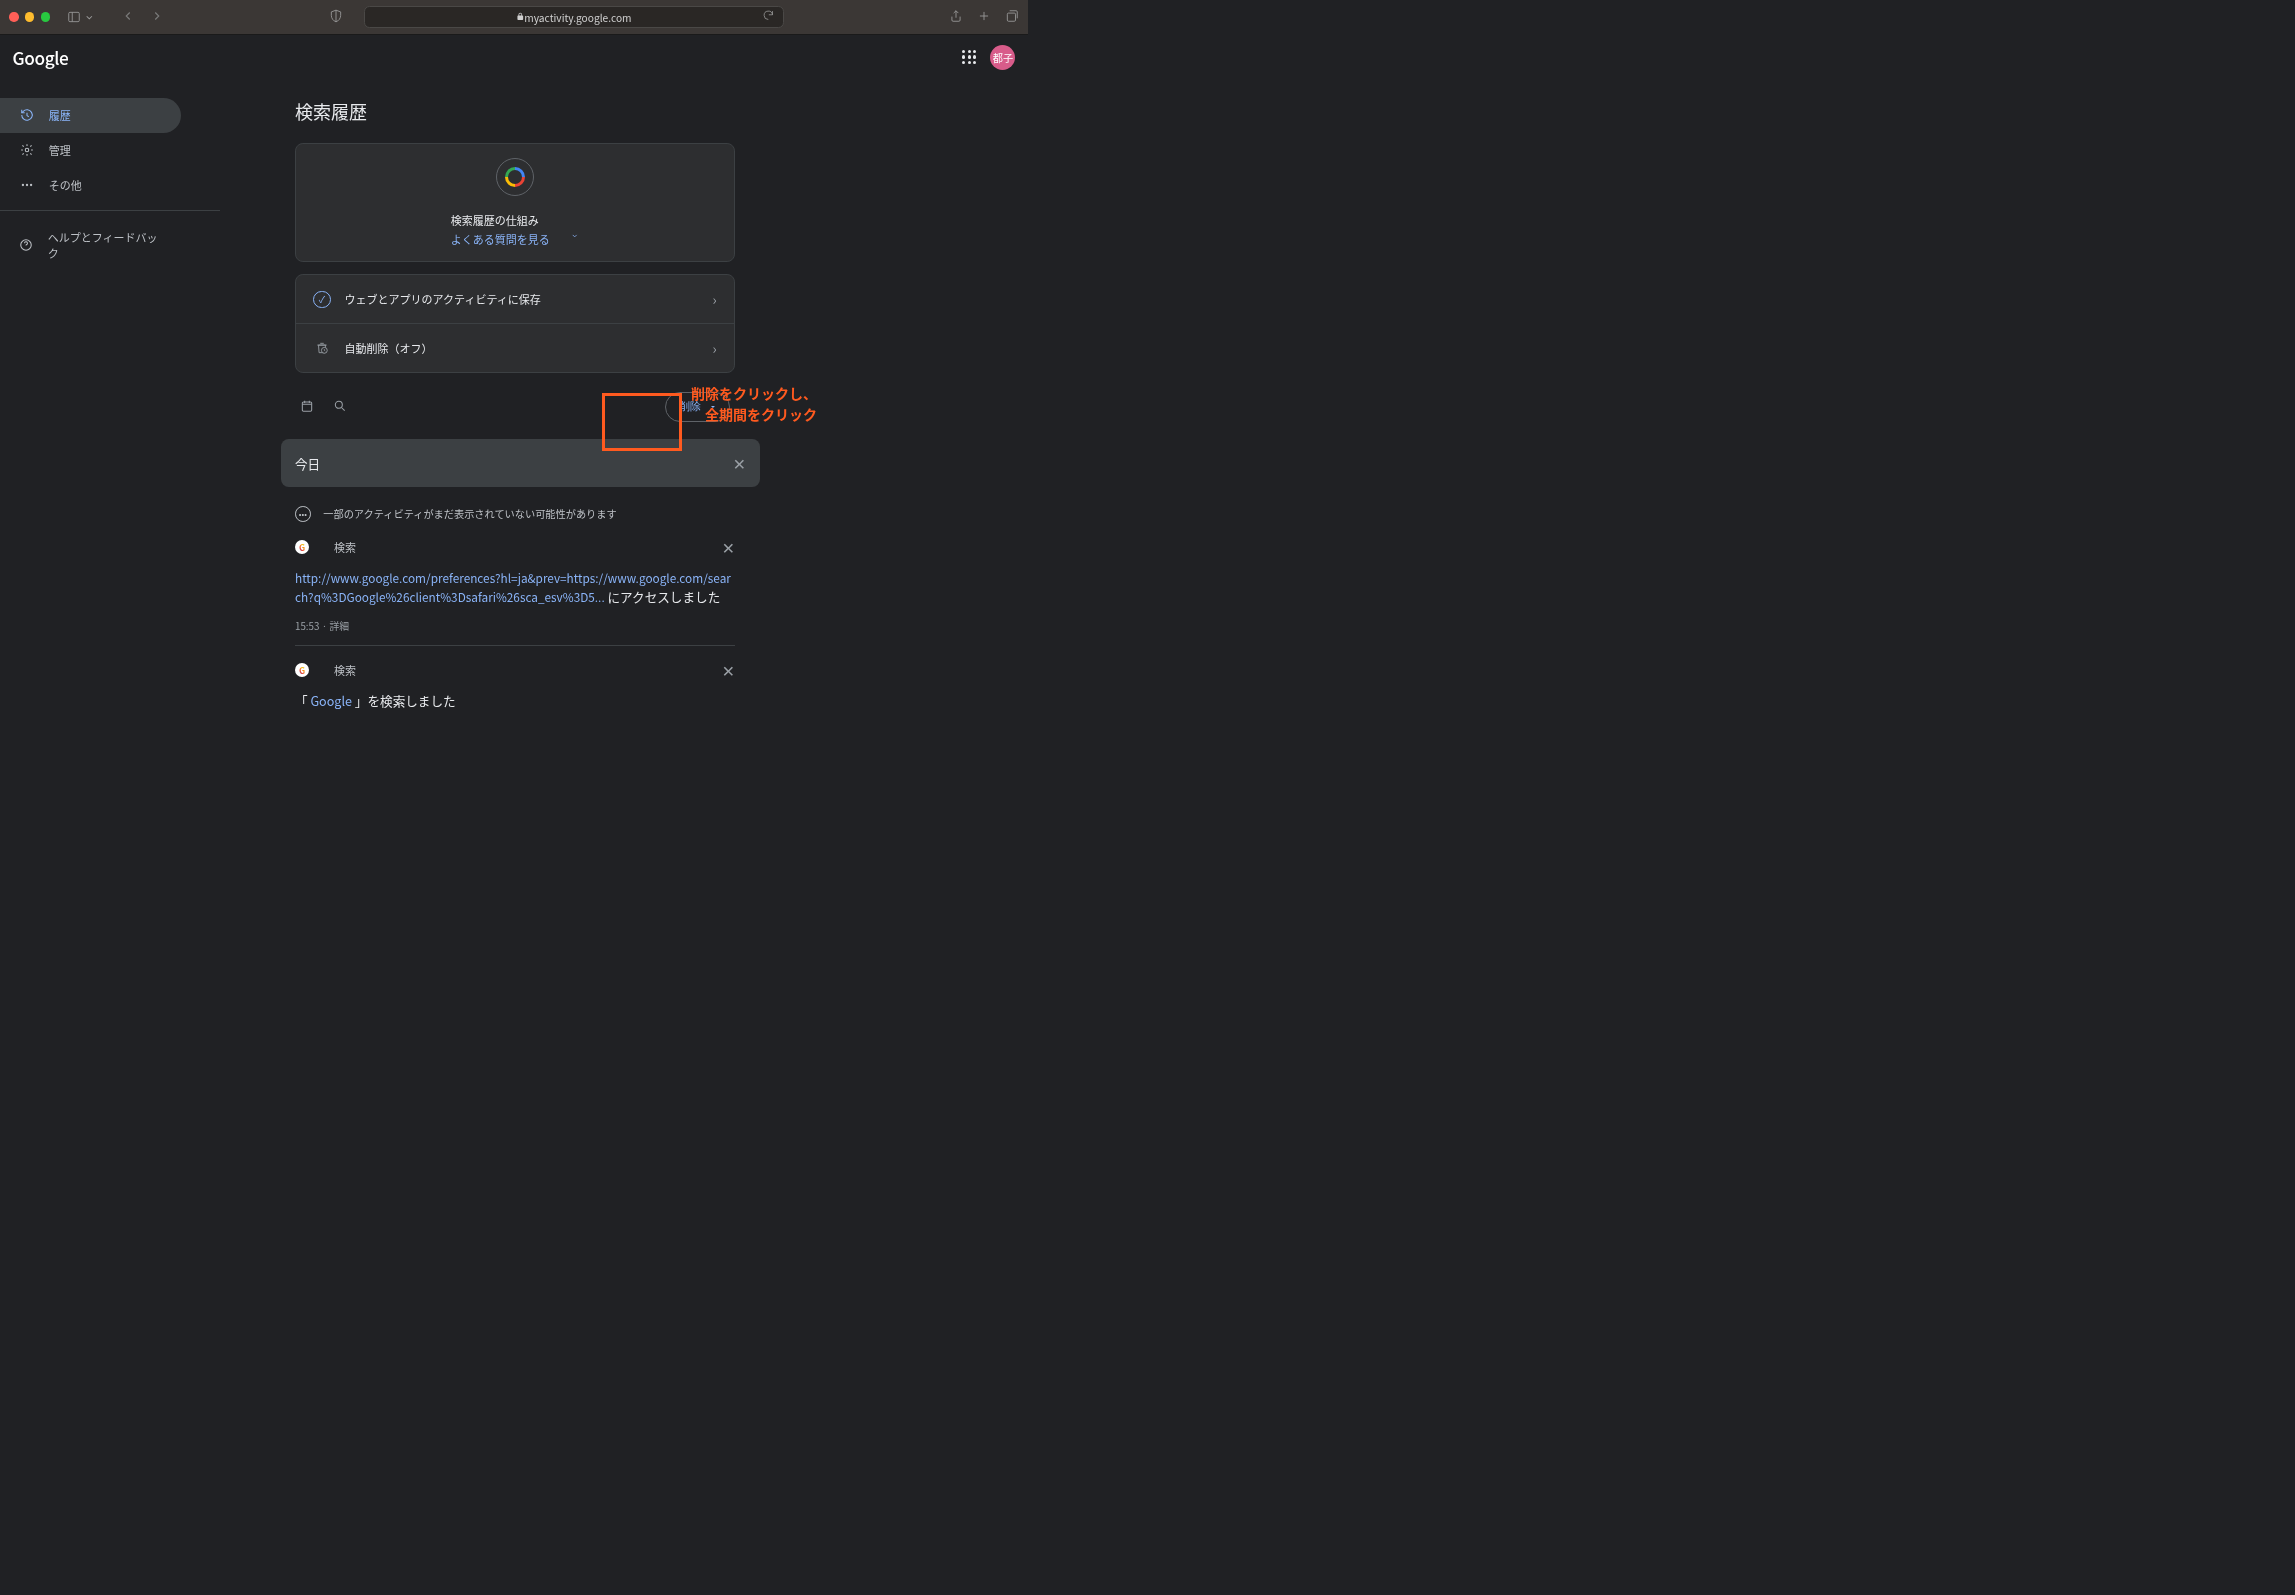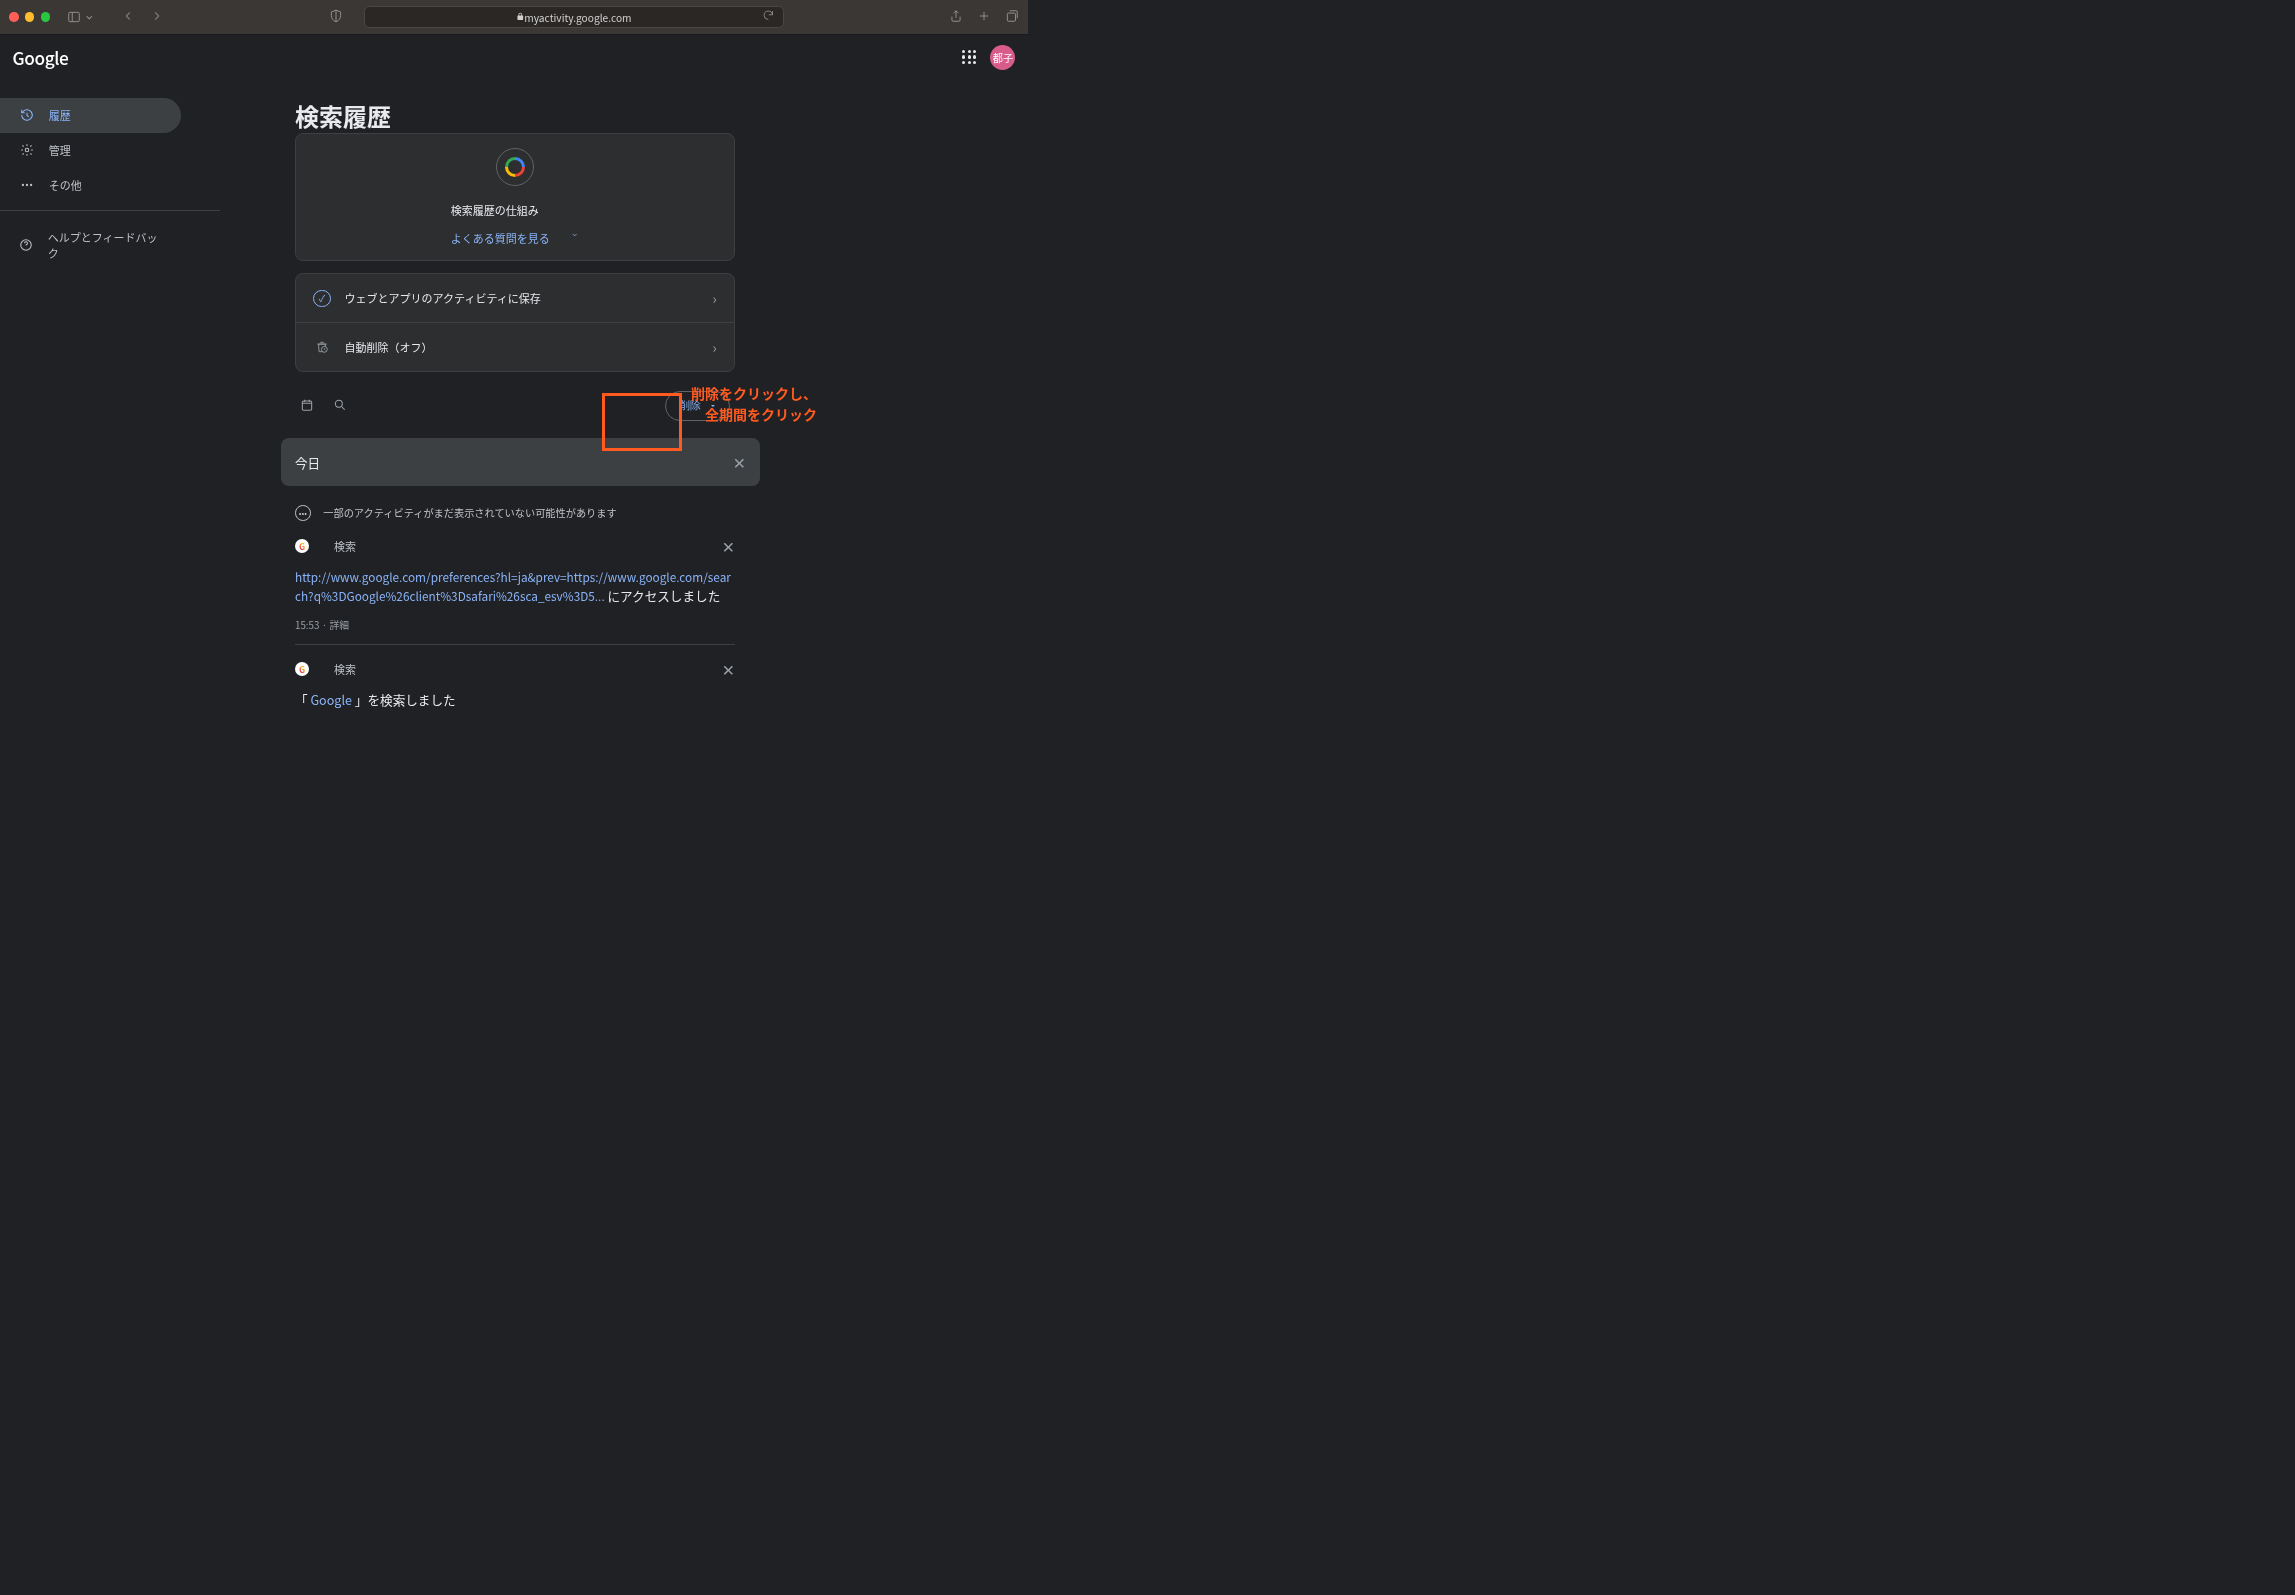--- a/index.html
+++ b/index.html
@@ -92,21 +92,21 @@
 .sidebar-divider { border-top: 0.8px solid #3c4043; margin: 7.9px 0; }
 .sidebar-icon { width: 15.7px; display: flex; align-items: center; justify-content: center; }
 
 
 .main {
   flex: 1;
   padding: 19px 0 0 75px;
   position: relative;
 }
 .content-col { width: 440px; }
-.page-title { font-size: 24px; font-weight: 700; }
+.page-title { font-size: 18px; font-weight: 400; margin-bottom: 19px; }
 
 .card {
   background: #2d2e30;
   border: 0.8px solid #3c4043;
   border-radius: 7.9px;
   margin-bottom: 12.6px;
 }
 .howitworks {
   display: flex; align-items: center; gap: 15.7px;
   padding: 14px 17.3px;
@@ -121,21 +121,21 @@
 .g-inner {
   width: 20.4px; height: 20.4px; border-radius: 50%;
   background: conic-gradient(from 0deg, #4285f4 0deg 90deg, #ea4335 90deg 180deg, #fbbc05 180deg 270deg, #34a853 270deg 360deg);
   position: relative;
 }
 .g-inner::after {
   content: ''; position: absolute; inset: 3.1px;
   background: #2d2e30; border-radius: 50%;
 }
 .howitworks-text .line1 { font-size: 11px; }
-.howitworks-text .line2 { font-size: 11px; color: #8ab4f8; margin-top: 12px; display: flex; align-items: flex-start; gap: 20px; }
+.howitworks-text .line2 { font-size: 11px; color: #8ab4f8; margin-top: 3px; display: flex; align-items: flex-start; gap: 20px; }
 
 .settings-card { padding: 0; }
 .settings-row {
   display: flex; align-items: center; gap: 14px;
   padding: 14px 17.3px;
   font-size: 11px;
   border-bottom: 0.8px solid #3c4043;
 }
 .settings-row:last-child { border-bottom: none; }
 .settings-row .chev-right { margin-left: auto; color: #9aa0a6; font-size: 14px; }

